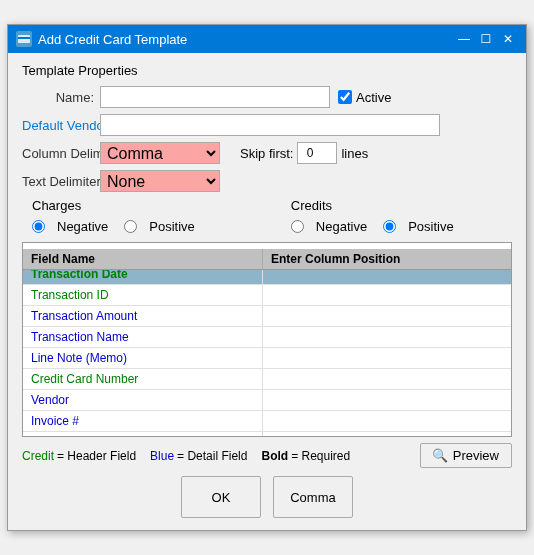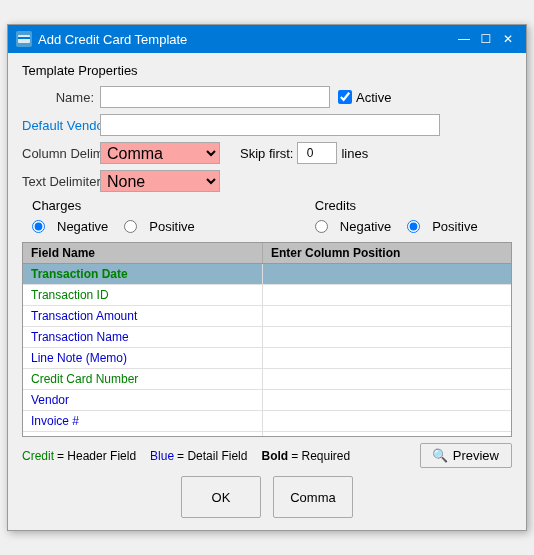--- a/index.html
+++ b/index.html
@@ -175,21 +175,21 @@
       margin-bottom: 6px;
       height: 195px;
       overflow-y: auto;
       overflow-x: hidden;
     }
     .table-header {
       display: flex;
       background: #c0c0c0;
       border-bottom: 1px solid #999;
       position: sticky;
-      top: 0;
+      top: 6px;
       z-index: 1;
     }
     .th-field {
       width: 240px;
       padding: 3px 8px;
       font-size: 12px;
       font-weight: bold;
       border-right: 1px solid #aaa;
     }
     .th-position {
@@ -339,21 +339,21 @@
             <input type="radio" name="charges" value="Negative" checked="" style="">
             <span>Negative</span>
           </label>
           <label class="radio-label">
             <input type="radio" name="charges" value="Positive" style="">
             <span>Positive</span>
           </label>
         </div>
       </div>
 
-      <div class="credit-group" style="margin-left: 80px;">
+      <div class="credit-group" style="margin-left: 56px;">
         <div class="group-label">Credits</div>
         <div class="radio-row">
           <label class="radio-label">
             <input type="radio" name="credits" value="Negative" style="">
             <span>Negative</span>
           </label>
           <label class="radio-label">
             <input type="radio" name="credits" value="Positive" checked="" style="">
             <span>Positive</span>
           </label>

